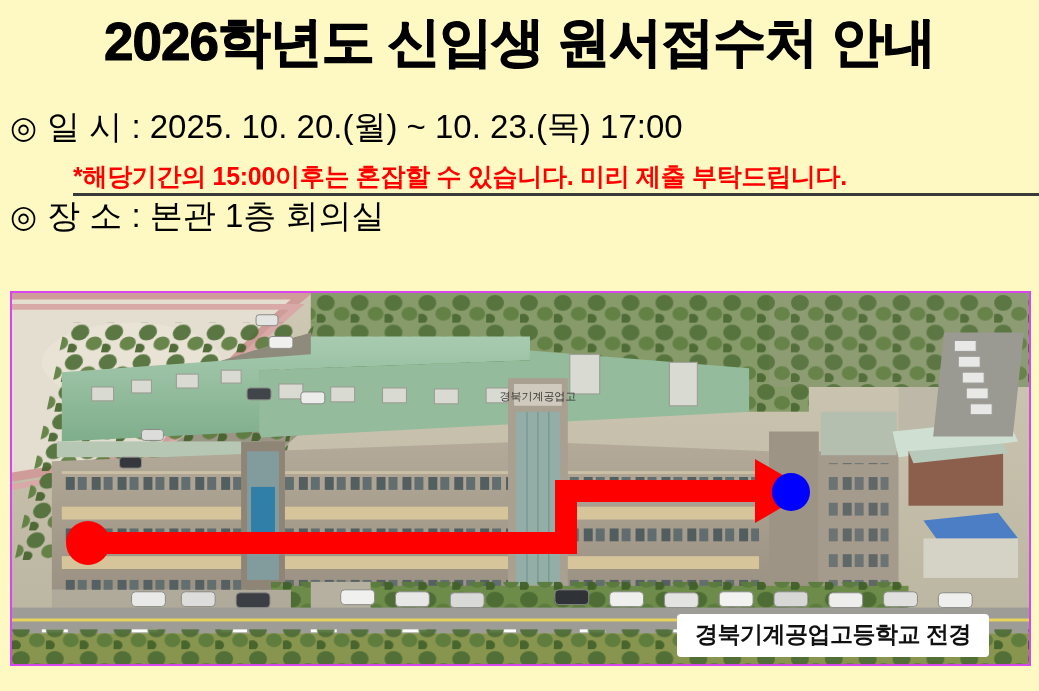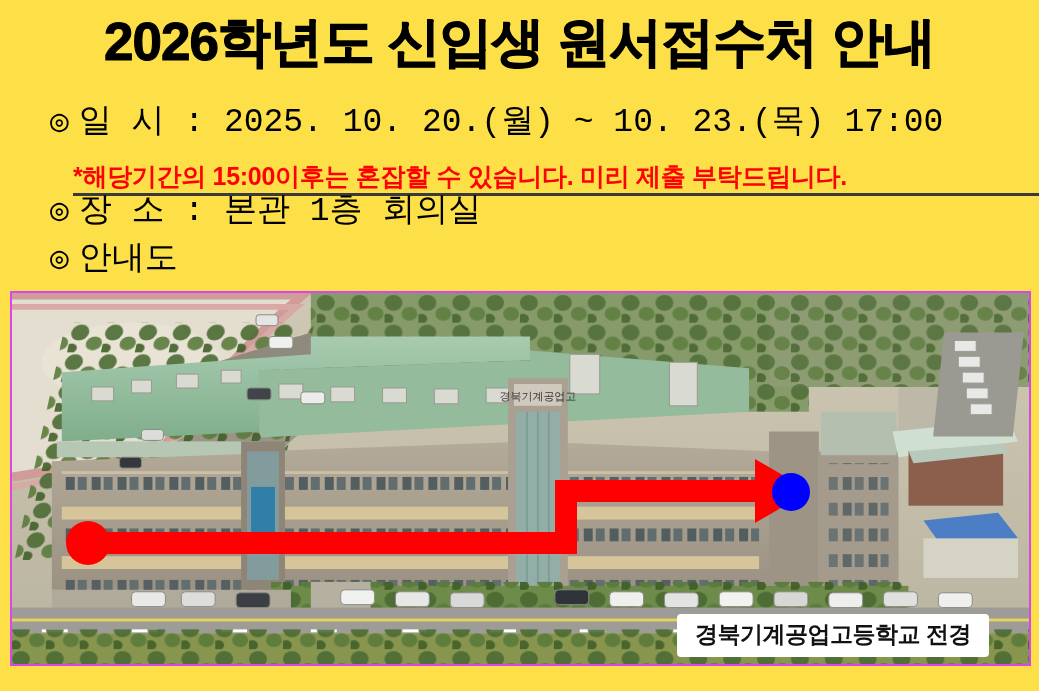--- a/index.html
+++ b/index.html
@@ -11,21 +11,21 @@
     width: 1039px;
     height: 691px;
     font-family: "Liberation Sans", "DejaVu Sans", sans-serif;
     overflow: hidden;
     position: relative;
   }
   #page {
     position: relative;
     width: 1039px;
     height: 691px;
-    background: #fde047;
+    background: #fef9c3;
   }
 
   
   .title {
     position: absolute;
     left: 0;
     top: 12px;
     width: 1039px;
     text-align: center;
     font-size: 53px;
@@ -37,23 +37,22 @@
     -webkit-text-stroke: 1.1px #000;
     white-space: nowrap;
   }
 
   
   .line {
     position: absolute;
     white-space: nowrap;
     color: #000000;
     font-size: 33px;
-    line-height: 34px;
-    font-family: Liberation Mono, monospace;
-    margin-left: 40px;
+    line-height: 42px;
+    font-family: Liberation Sans, sans-serif;
   }
   .bullet {
     display: inline-block;
     font-size: 31px;
     vertical-align: baseline;
     margin-right: 10px;
   }
   .line-date  { left: 10px; top: 106px; }
   .line-place { left: 10px; top: 195px; }
   .line-map   { left: 10px; top: 243px; }
@@ -128,23 +127,20 @@
     <span class="bullet">◎</span><span>일 시 : 2025. 10. 20.(월) ~ 10. 23.(목) 17:00</span>
   </div>
 
   <div class="note">*해당기간의 15:00이후는 혼잡할 수 있습니다. 미리 제출 부탁드립니다.</div>
   <div class="note-underline"></div>
 
   <div class="line line-place">
     <span class="bullet">◎</span><span>장 소 : 본관 1층 회의실</span>
   </div>
 
-  <div class="line line-map">
-    <span class="bullet">◎</span><span>안내도</span>
-  </div>
 
   <div class="photo-wrap">
     <svg class="photo-svg" viewBox="0 0 1021 375" preserveAspectRatio="none">
       <defs>
         <linearGradient id="gGround" x1="0" y1="0" x2="0" y2="1">
           <stop offset="0%" stop-color="#cfc8b4"></stop>
           <stop offset="100%" stop-color="#b9b49f"></stop>
         </linearGradient>
         <linearGradient id="gFacade" x1="0" y1="0" x2="0" y2="1">
           <stop offset="0%" stop-color="#b3aa99"></stop>

